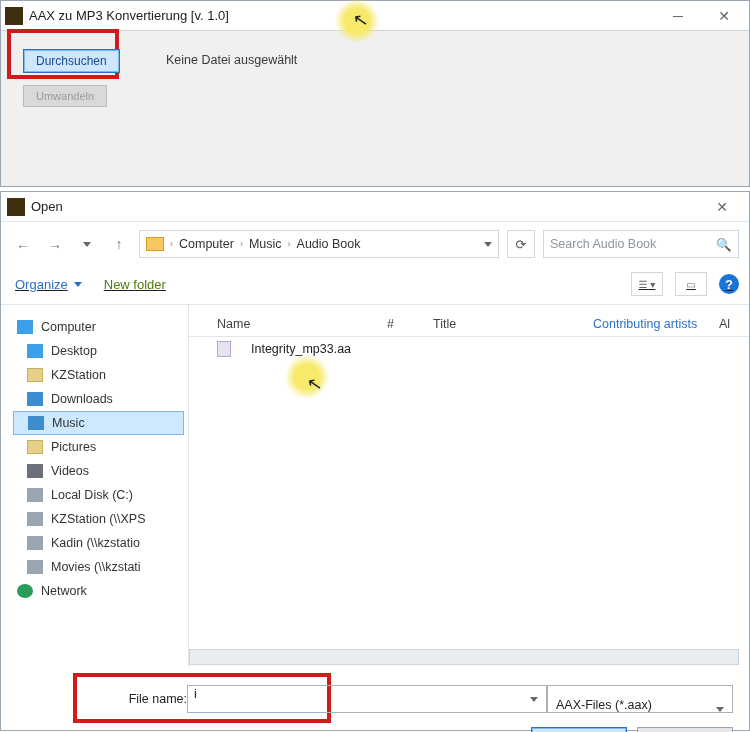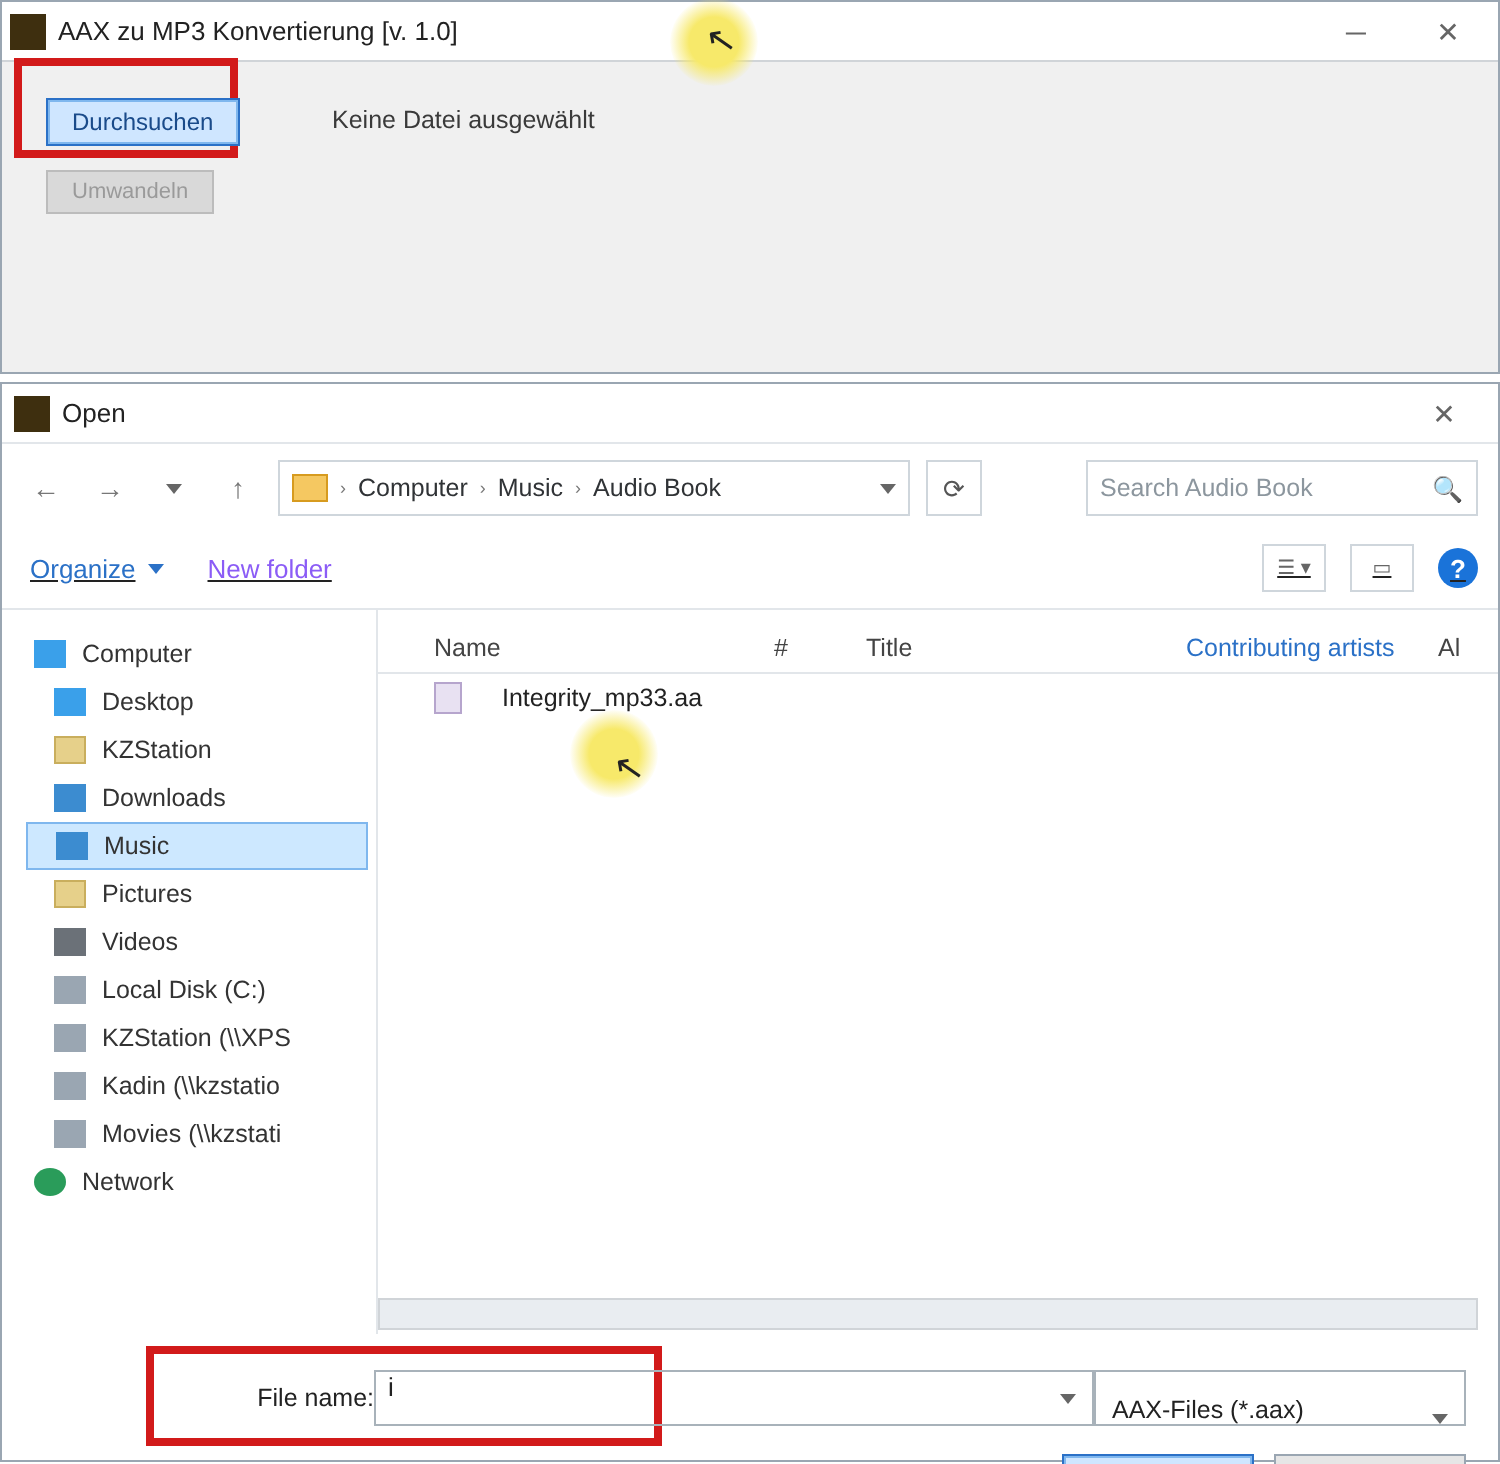--- a/index.html
+++ b/index.html
@@ -139,21 +139,20 @@
     border: 1px solid #cfd6dc;
     display:flex;align-items:center;justify-content:center;font-size:13px;color:#555;
   }
   .searchbox {
     width: 196px; height: 28px;
     border: 1px solid #cfd6dc;
     display: flex; align-items: center;
     padding: 0 6px; color: #8c969e;
     font-size: 12.5px;
     justify-content: space-between;
-    margin-left: 44px;
   }
 
   .toolrow {
     display: flex; align-items: center;
     padding: 8px 10px 8px 14px;
     border-bottom: 1px solid #e2e6ea;
     gap: 22px;
     text-decoration: underline;
   }
   .link { color: #2b71c7; font-size: 13px; display:flex; align-items:center; gap:4px}
@@ -322,21 +321,21 @@
       <span>Search Audio Book</span>
       <span>🔍</span>
     </div>
   </div>
 
   <div class="toolrow">
     <div class="link">
       <span>Organize</span>
         <span class="small-chev"></span>
     </div>
-    <div class="link" style="color:#8b5cf6">New folder</div>
+    <div class="link" style="color:#4d7c0f">New folder</div>
     <div class="tool-right">
       <div class="view-icon">☰ ▾</div>
       <div class="view-icon">▭</div>
       <div class="help-icon">?</div>
     </div>
   </div>
 
   <div class="body">
     <div class="sidebar" id="sidebar">
         <div class="tree-item root">

